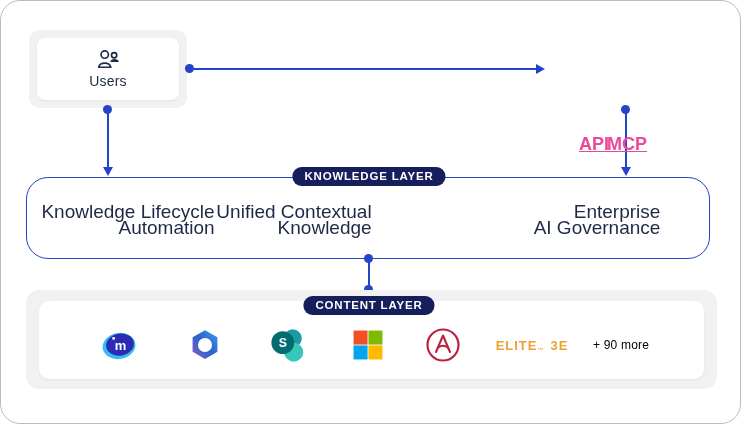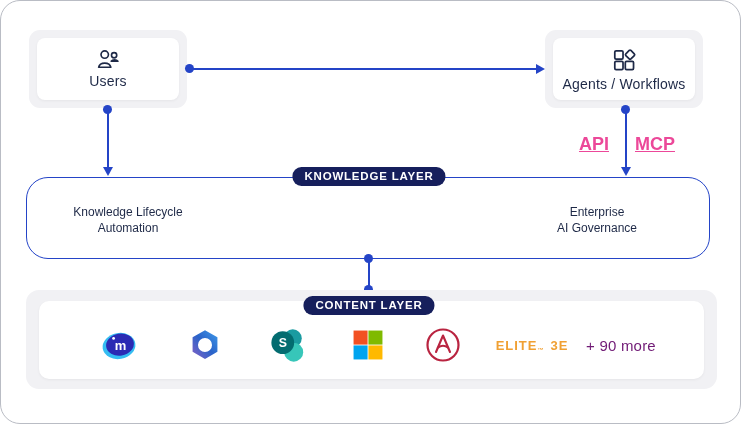--- a/index.html
+++ b/index.html
@@ -72,22 +72,22 @@
     border-radius:9px;
     white-space:nowrap;
     z-index:5;
   }
   .kl-badge { left:368px; top:166px; }
   .cl-badge { left:368px; top:295px; }
   .capability {
     position:absolute;
     top:203px;
     transform:translateX(-50%);
-    text-align:center;
-    font-size:12px; line-height:16px;
+    text-align:right;
+    font-size:19px; line-height:16px;
     color:#1e2947;
     white-space:pre-line;
   }
   
   .content-box {
     position:absolute;
     left:25px; top:289px; width:691px; height:99px;
     background:#f1f1f4;
     border-radius:13px;
   }
@@ -103,77 +103,68 @@
     top:344px; transform:translate(-50%,-50%);
     display:flex; align-items:center; justify-content:center;
   }
   .elite-logo {
     font-size:13px; font-weight:700; letter-spacing:1px;
     color:#f0a033; white-space:nowrap;
   }
   .elite-logo sup { font-size:6px; letter-spacing:0; }
   .elite-suffix { margin-left:7px; }
   .more-label {
-    font-size:15px; color:#701a75; white-space:nowrap;
+    font-size:12px; color:#000000; white-space:nowrap;
   }
   .more-label { letter-spacing:.2px; }
 </style>
 </head>
 <body>
 
 <div class="card">
 
   <div class="node users-node">
     <div class="node-inner">
       <svg width="24" height="21" viewBox="0 0 22 19" fill="none" stroke="#1e2947" stroke-width="1.5">
         <circle cx="8" cy="5" r="3.4"></circle>
         <path d="M2.4 16.6 a5.7 4.6 0 0 1 11.2 0 Z" stroke-linejoin="round"></path>
         <circle cx="16.6" cy="5.6" r="2.4"></circle>
         <path d="M13.9 11.1 a3.4 2.1 0 0 1 6.2 0 Z" stroke-linejoin="round"></path>
       </svg>
       <div class="node-label">Users</div>
     </div>
   </div>
 
-  <div class="node agents-node">
-    <div class="node-inner">
-      <svg width="26" height="26" viewBox="0 0 24 24" fill="none" stroke="#1e2947" stroke-width="1.6" stroke-linejoin="round">
-        <rect x="3.5" y="3.5" width="7.6" height="7.6" rx="1.2"></rect>
-        <rect x="3.5" y="13.2" width="7.6" height="7.6" rx="1.2"></rect>
-        <rect x="13.2" y="13.2" width="7.6" height="7.6" rx="1.2"></rect>
-        <rect x="14.3" y="3.8" width="6.6" height="6.6" rx="1.1" transform="rotate(45 17.6 7.1)"></rect>
-      </svg>
-      <div class="node-label">Agents / Workflows</div>
-    </div>
-  </div>
 
   <div>
     <div class="dot" style="left:184px; top:63px;"></div>
     <div class="line" style="left:188px; top:66.5px; width:348px; height:2px;"></div>
     <div class="arrow-right" style="left:535px; top:62.5px;"></div>
   </div>
 
   <div>
     <div class="dot" style="left:102px; top:104px;"></div>
     <div class="line" style="left:105.5px; top:108px; width:2px; height:60px;"></div>
     <div class="arrow-down" style="left:101.5px; top:166px;"></div>
   </div>
 
   <div>
     <div class="dot" style="left:620px; top:104px;"></div>
     <div class="line" style="left:623.5px; top:108px; width:2px; height:60px;"></div>
     <div class="arrow-down" style="left:619.5px; top:166px;"></div>
     <div class="conn-label" style="right:131px; top:133px;">API</div>
-    <div class="conn-label" style="left:634px; top:133px;">MCP</div>
+    <div class="conn-label" style="left:606px; top:133px;">MCP</div>
   </div>
 
   <div class="knowledge-box"></div>
   <div class="layer-badge kl-badge">KNOWLEDGE LAYER</div>
   <div class="capability" style="left:127px;">Knowledge Lifecycle
 Automation</div>
+  <div class="capability" style="left:293px;">Unified Contextual
+Knowledge</div>
   <div class="capability" style="left:596px;">Enterprise
 AI Governance</div>
 
   <div>
     <div class="dot" style="left:363px; top:253px;"></div>
     <div class="line" style="left:366.5px; top:258px; width:2px; height:28px;"></div>
     <div class="dot" style="left:363px; top:284px;"></div>
   </div>
 
   <div class="content-box"></div>

